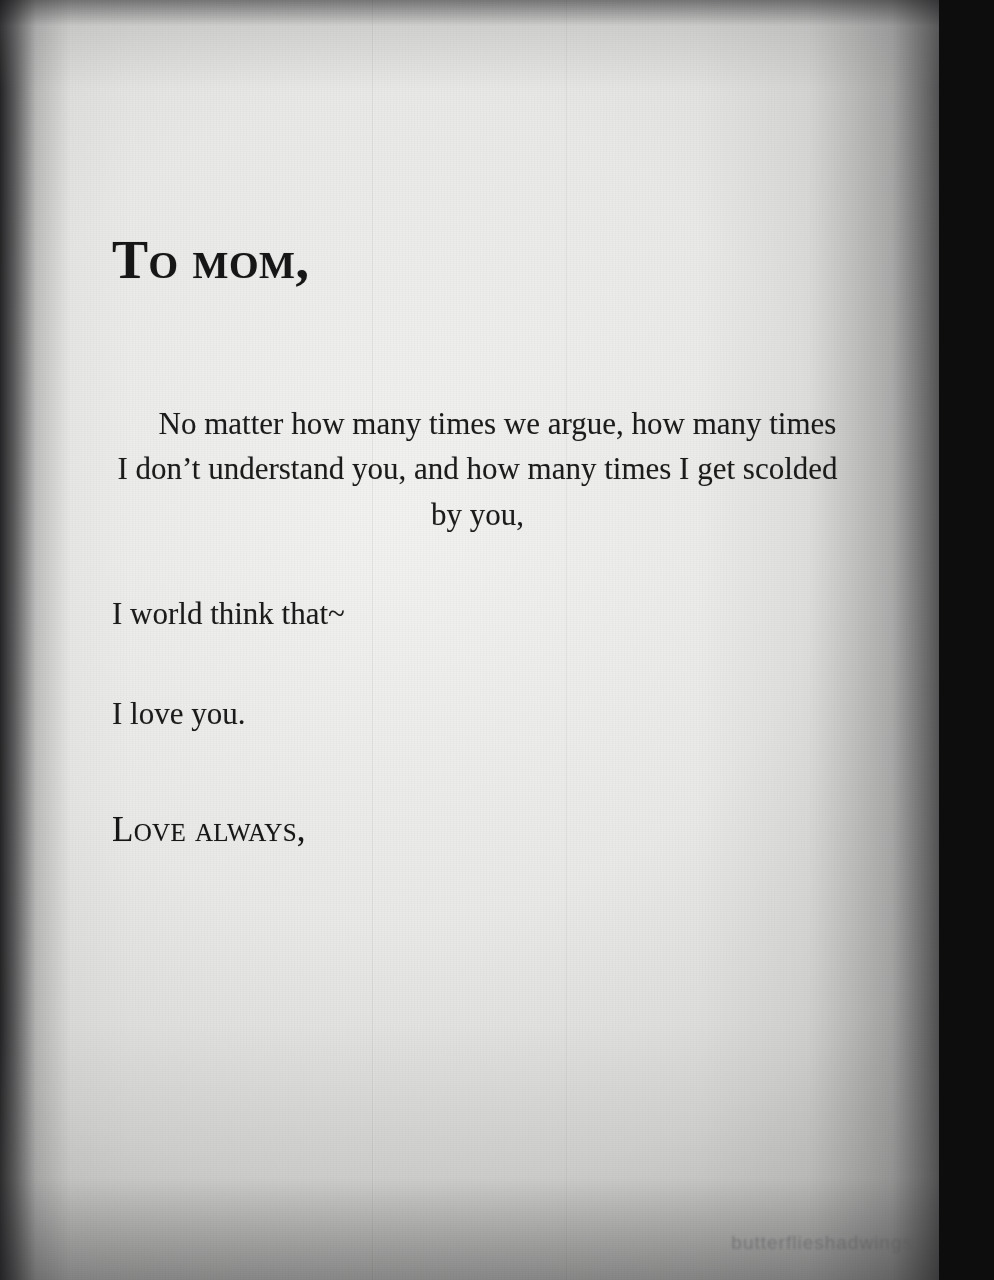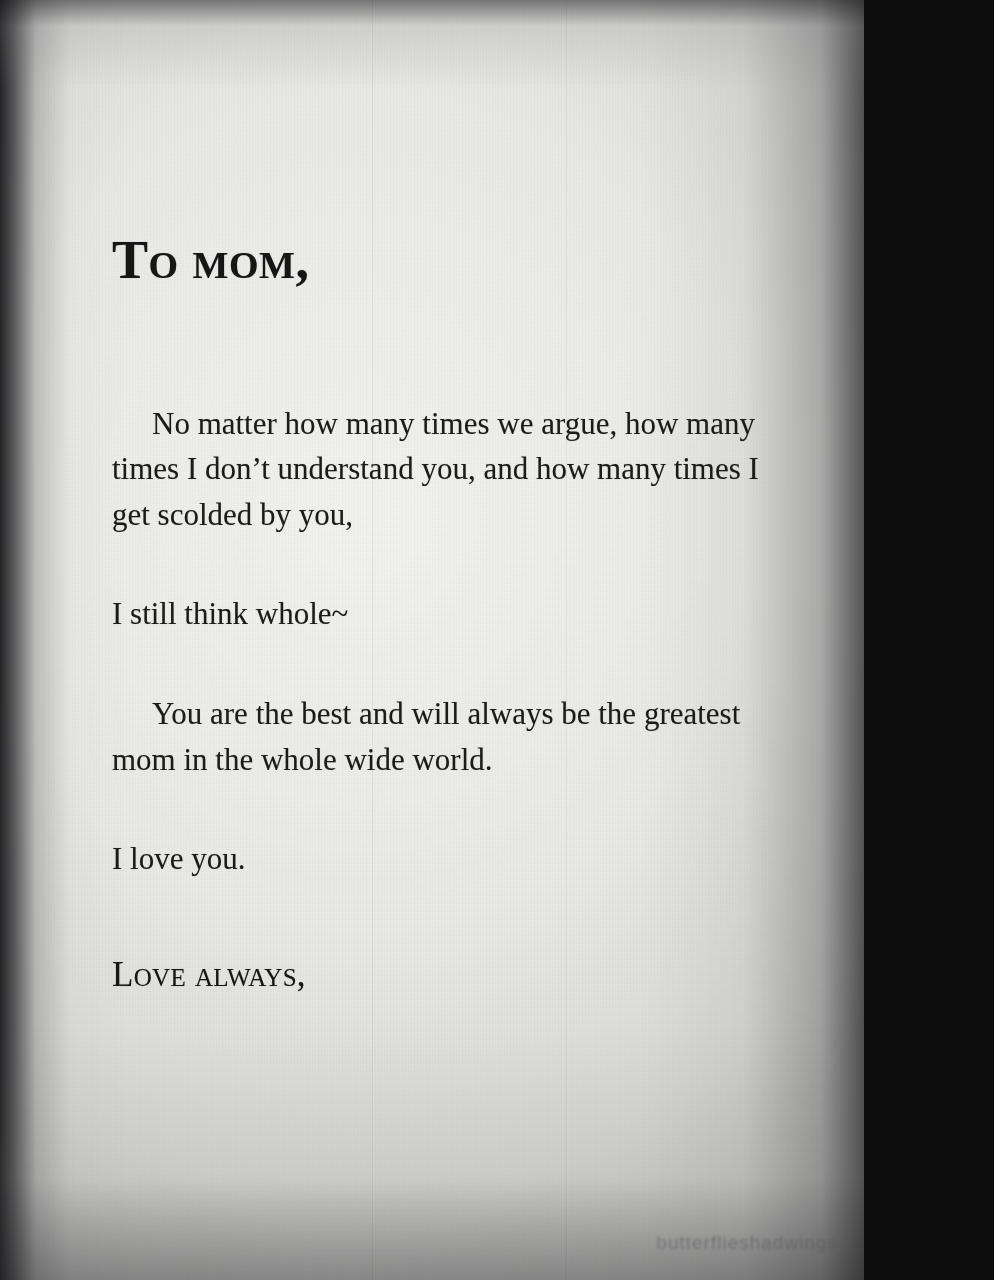--- a/index.html
+++ b/index.html
@@ -2,21 +2,21 @@
 <html><head>
 <meta charset="utf-8">
 <style>
   html, body {
     margin: 0;
     padding: 0;
     background: #0d0d0d;
   }
   #page {
     position: relative;
-    width: 864px;
+    width: 939px;
     height: 1280px;
     overflow: hidden;
     background:
       radial-gradient(ellipse 120% 85% at 42% 40%, #f2f2f0 0%, #e9e9e7 38%, #d8d8d6 62%, #bdbdbb 82%, #9a9a98 100%);
     font-family: "Liberation Serif", serif;
     color: #1a1a1a;
   }
   
   #page::before {
     content: "";
@@ -92,21 +92,21 @@
   }
   .heading::first-letter { text-transform: uppercase; }
   p.body {
     font-size: 31px;
     line-height: 1.47;
     margin: 0 0 46px 0;
     color: #1b1b1b;
     max-width: 790px;
     text-shadow: 0 0 1px rgba(0,0,0,0.22);
   }
-  p.body.indent { text-indent: 40px; }
+  p.body.indent { text-indent: 40px; text-align: center; }
   p.body.gap-lg { margin-bottom: 54px; }
   .signoff {
     margin-top: 72px;
   }
   .signoff-line1 {
     font-size: 35px;
     line-height: 1.18;
     font-variant: small-caps;
     text-transform: lowercase;
     letter-spacing: 0.3px;
@@ -139,22 +139,21 @@
 
 <div id="page">
   <div class="grain"></div>
   <div class="fold f1"></div>
   <div class="fold f2"></div>
 
   <div class="note">
     <h1 class="heading">To Mom,</h1>
 
     <p class="body indent gap-lg">No matter how many times we argue, how many times I don’t understand you, and how many times I get scolded by you,</p>
-    <p class="body gap-lg">I still think whole~</p>
-    <p class="body indent gap-lg">You are the best and will always be the greatest mom in the whole wide world.</p>
+    <p class="body gap-lg">I world think that~</p>
     <p class="body">I love you.</p>
 
     <div class="signoff">
       <div class="signoff-line1">Love Always,</div>
     </div>
   </div>
 
   <div class="watermark">butterflieshadwings</div>
 </div>
 

